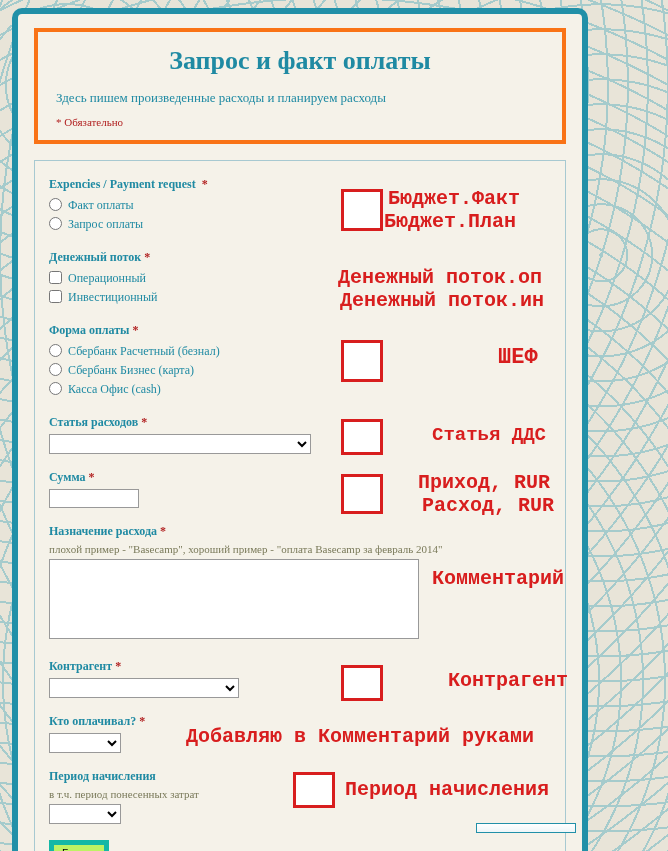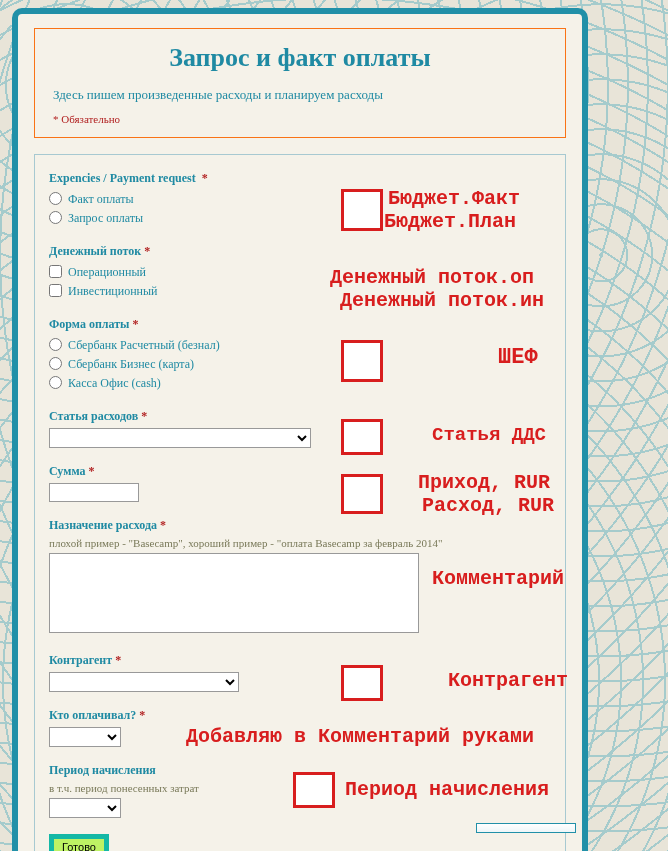--- a/index.html
+++ b/index.html
@@ -23,21 +23,21 @@
   .form-panel {
     position: relative;
     margin: 8px 78px 8px 12px;
     width: 576px;
     border: 6px solid #2190a8;
     border-radius: 10px;
     background: #f5f2e9;
   }
   .header-box {
     margin: 14px 16px 10px 16px;
-    border: 1px solid #f97316;
+    border: 4px solid #f97316;
     padding: 14px 18px 12px 18px;
     text-align: left;
     background: #f5f2e9;
   }
   .header-box h1 {
     text-align: center;
     color: #1f8aa3;
     font-size: 26px;
     font-weight: bold;
     margin-bottom: 14px;
@@ -244,21 +244,21 @@
       <button>Готово</button>
     </div>
 
   </div>
 </div>
 
 <div class="anno-box" style="left:341px; top:189px; width:42px; height:42px;"></div>
 <div class="anno" style="left:388px; top:187px; font-size:20px;">Бюджет.Факт</div>
 <div class="anno" style="left:384px; top:210px; font-size:20px;">Бюджет.План</div>
 
-<div class="anno" style="left:330px; top:266px; font-size:20px;">Денежный поток.оп</div>
+<div class="anno" style="left:338px; top:266px; font-size:20px;">Денежный поток.оп</div>
 <div class="anno" style="left:340px; top:289px; font-size:20px;">Денежный поток.ин</div>
 
 <div class="anno-box" style="left:341px; top:340px; width:42px; height:42px;"></div>
 <div class="anno" style="left:498px; top:345px; font-size:22px;">ШЕФ</div>
 
 <div class="anno-box" style="left:341px; top:419px; width:42px; height:36px;"></div>
 <div class="anno" style="left:432px; top:424px; font-size:19px;">Статья ДДС</div>
 
 <div class="anno-box" style="left:341px; top:474px; width:42px; height:40px;"></div>
 <div class="anno" style="left:418px; top:471px; font-size:20px;">Приход, RUR</div>

